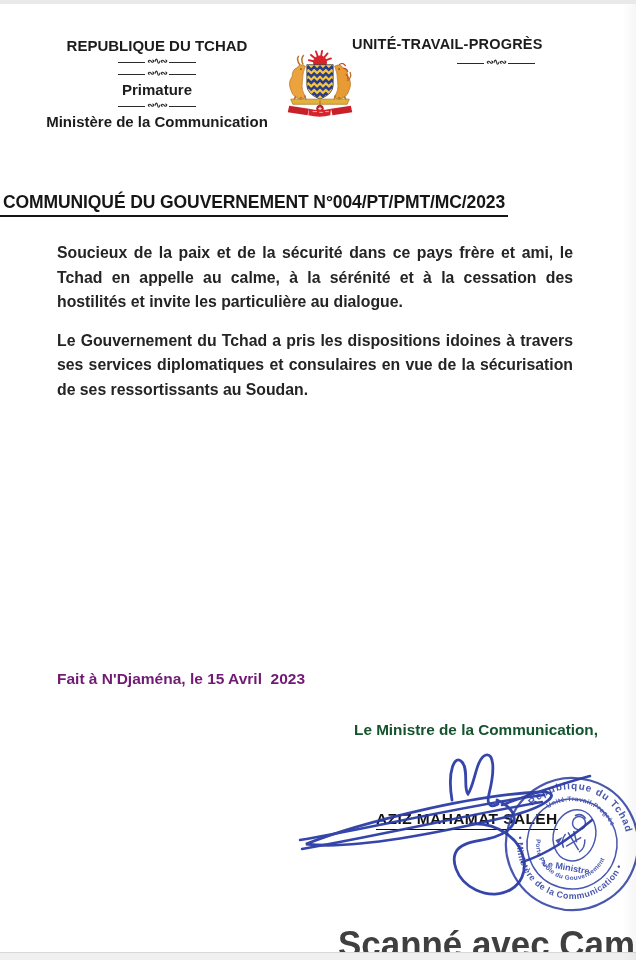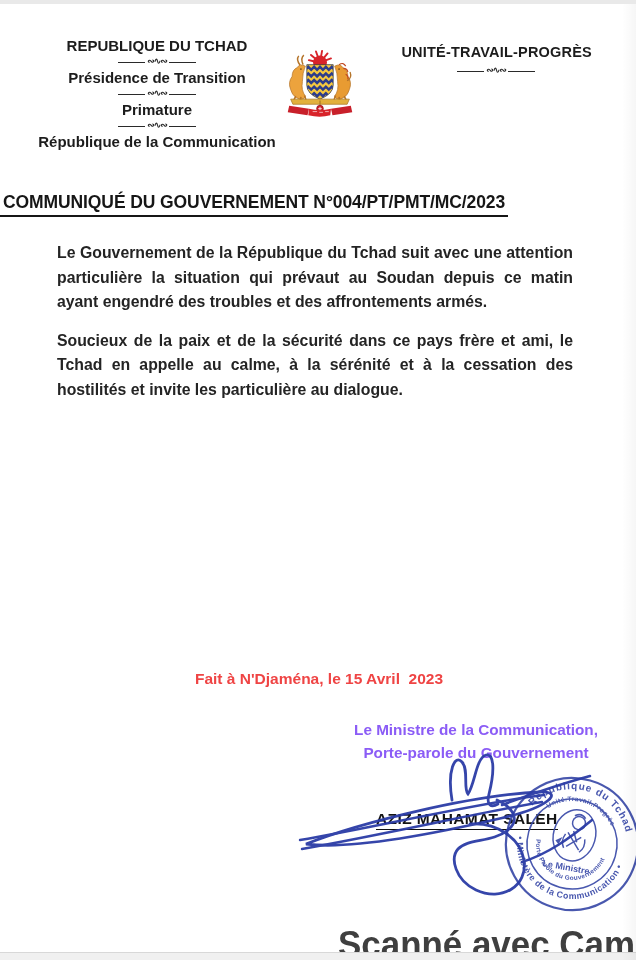--- a/index.html
+++ b/index.html
@@ -7,37 +7,37 @@
     position:relative;width:636px;height:960px;margin:4px auto;
     background:#ffffff;overflow:hidden;
     font-family:"Liberation Sans",sans-serif;color:#262626;
   }
   
   .hdr-left{position:absolute;left:38px;top:32px;width:238px;text-align:center;}
   .hdr-left .ln{font-weight:700;font-size:15px;line-height:20px;color:#1c1c1c;}
   .ornament{display:flex;align-items:center;justify-content:center;height:12px;}
   .ornament::before,.ornament::after{content:"";width:27px;border-top:1.7px solid #2a2a2a;margin:0 2px;}
   .ornament .squig{font-size:9px;font-weight:700;letter-spacing:-1px;color:#2a2a2a;transform:translateY(-1px);}
-  .hdr-right{position:absolute;left:352px;top:40px;width:240px;text-align:right;}
+  .hdr-right{position:absolute;left:352px;top:32px;width:240px;text-align:left;}
   .hdr-right .motto{font-weight:700;font-size:14.5px;letter-spacing:.2px;color:#1c1c1c;white-space:nowrap;}
   .hdr-right .ornament{margin-top:5px;margin-left:84px;width:120px;}
   .arms{position:absolute;left:276px;top:34px;width:88px;height:90px;}
   
   .title-wrap{position:absolute;left:0;top:188px;width:636px;text-align:left;}
   .title{display:inline-block;font-weight:700;font-size:17.5px;letter-spacing:-.1px;color:#161616;
          border-bottom:2.2px solid #161616;padding:0 3px 2px 3px;white-space:nowrap;}
   
   .body-text{position:absolute;left:57px;top:237px;width:516px;}
   .body-text p{margin:0 0 14px 0;font-size:15.8px;font-weight:600;line-height:24.5px;
                text-align:justify;color:#242424;}
-  .dateline{position:absolute;left:57px;top:666px;width:524px;text-align:center;
-            font-weight:700;font-size:15.5px;color:#ef4444;white-space:pre;}
+  .dateline{position:absolute;left:57px;top:666px;width:524px;text-align:left;
+            font-weight:700;font-size:15.5px;color:#701a75;white-space:pre;}
   
   .sig-titles{position:absolute;left:330px;top:714px;width:292px;text-align:center;
-              font-weight:700;font-size:15.3px;line-height:23px;color:#8b5cf6;}
+              font-weight:700;font-size:15.3px;line-height:23px;color:#14532d;}
   .sig-name-wrap{position:absolute;left:376px;top:806px;width:176px;text-align:center;}
   .sig-name{display:inline-block;font-weight:700;font-size:15.5px;letter-spacing:.4px;
             border-bottom:1.8px solid #101010;padding-bottom:1px;color:#141414;white-space:nowrap;}
   
   .stamp{position:absolute;left:502px;top:770px;width:140px;height:140px;opacity:.92;}
   .stamp text{fill:#3a4aa8;font-family:"Liberation Sans",sans-serif;font-weight:700;}
   .signature{position:absolute;left:292px;top:746px;width:304px;height:172px;}
   
   .watermark{position:absolute;left:338px;top:920px;font-size:36px;font-weight:600;
              color:#3f3f3f;white-space:nowrap;transform:scaleX(.97);transform-origin:left top;}
@@ -49,29 +49,28 @@
 </head>
 <body>
 
 <div class="page">
 
   <div class="hdr-left">
     <div class="ln">REPUBLIQUE DU TCHAD</div>
     <div class="ornament">
         <span class="squig">∾∿∾</span>
       </div>
-    <div class="ln">Présidence de Transition</div>
     <div class="ornament">
         <span class="squig">∾∿∾</span>
       </div>
     <div class="ln">Primature</div>
     <div class="ornament">
         <span class="squig">∾∿∾</span>
       </div>
-    <div class="ln">République de la Communication</div>
+    <div class="ln">Ministère de la Communication</div>
   </div>
 
   <svg class="arms" viewBox="0 0 120 110" aria-hidden="true">
     <defs>
       <clipPath id="shieldClip">
         <path d="M42 30 H78 V58 Q78 70 60 77 Q42 70 42 58 Z"></path>
       </clipPath>
     </defs>
 
     <g stroke="#d8232a" stroke-width="2.6" stroke-linecap="round">
@@ -127,29 +126,28 @@
     <div class="ornament">
         <span class="squig">∾∿∾</span>
       </div>
   </div>
 
   <div class="title-wrap">
     <span class="title">COMMUNIQUÉ DU GOUVERNEMENT N°004/PT/PMT/MC/2023</span>
   </div>
 
   <div class="body-text">
-    <p>Le Gouvernement de la République du Tchad suit avec une attention particulière la situation qui prévaut au Soudan depuis ce matin ayant engendré des troubles et des affrontements armés.</p>
     <p>Soucieux de la paix et de la sécurité dans ce pays frère et ami, le Tchad en appelle au calme, à la sérénité et à la cessation des hostilités et invite les particulière au dialogue.</p>
+    <p>Le Gouvernement du Tchad a pris les dispositions idoines à travers ses services diplomatiques et consulaires en vue de la sécurisation de ses ressortissants au Soudan.</p>
   </div>
 
   <div class="dateline">Fait à N'Djaména, le 15 Avril  2023</div>
 
   <div class="sig-titles">
     <div>Le Ministre de la Communication,</div>
-    <div>Porte-parole du Gouvernement</div>
   </div>
 
   <div class="sig-name-wrap">
     <span class="sig-name">AZIZ MAHAMAT SALEH</span>
   </div>
 
   <svg class="stamp" viewBox="-70 -70 140 140" aria-hidden="true">
     <g transform="rotate(16)">
       <defs>
         <path id="arcOuterTop" d="M -55 0 A 55 55 0 0 1 55 0"></path>

